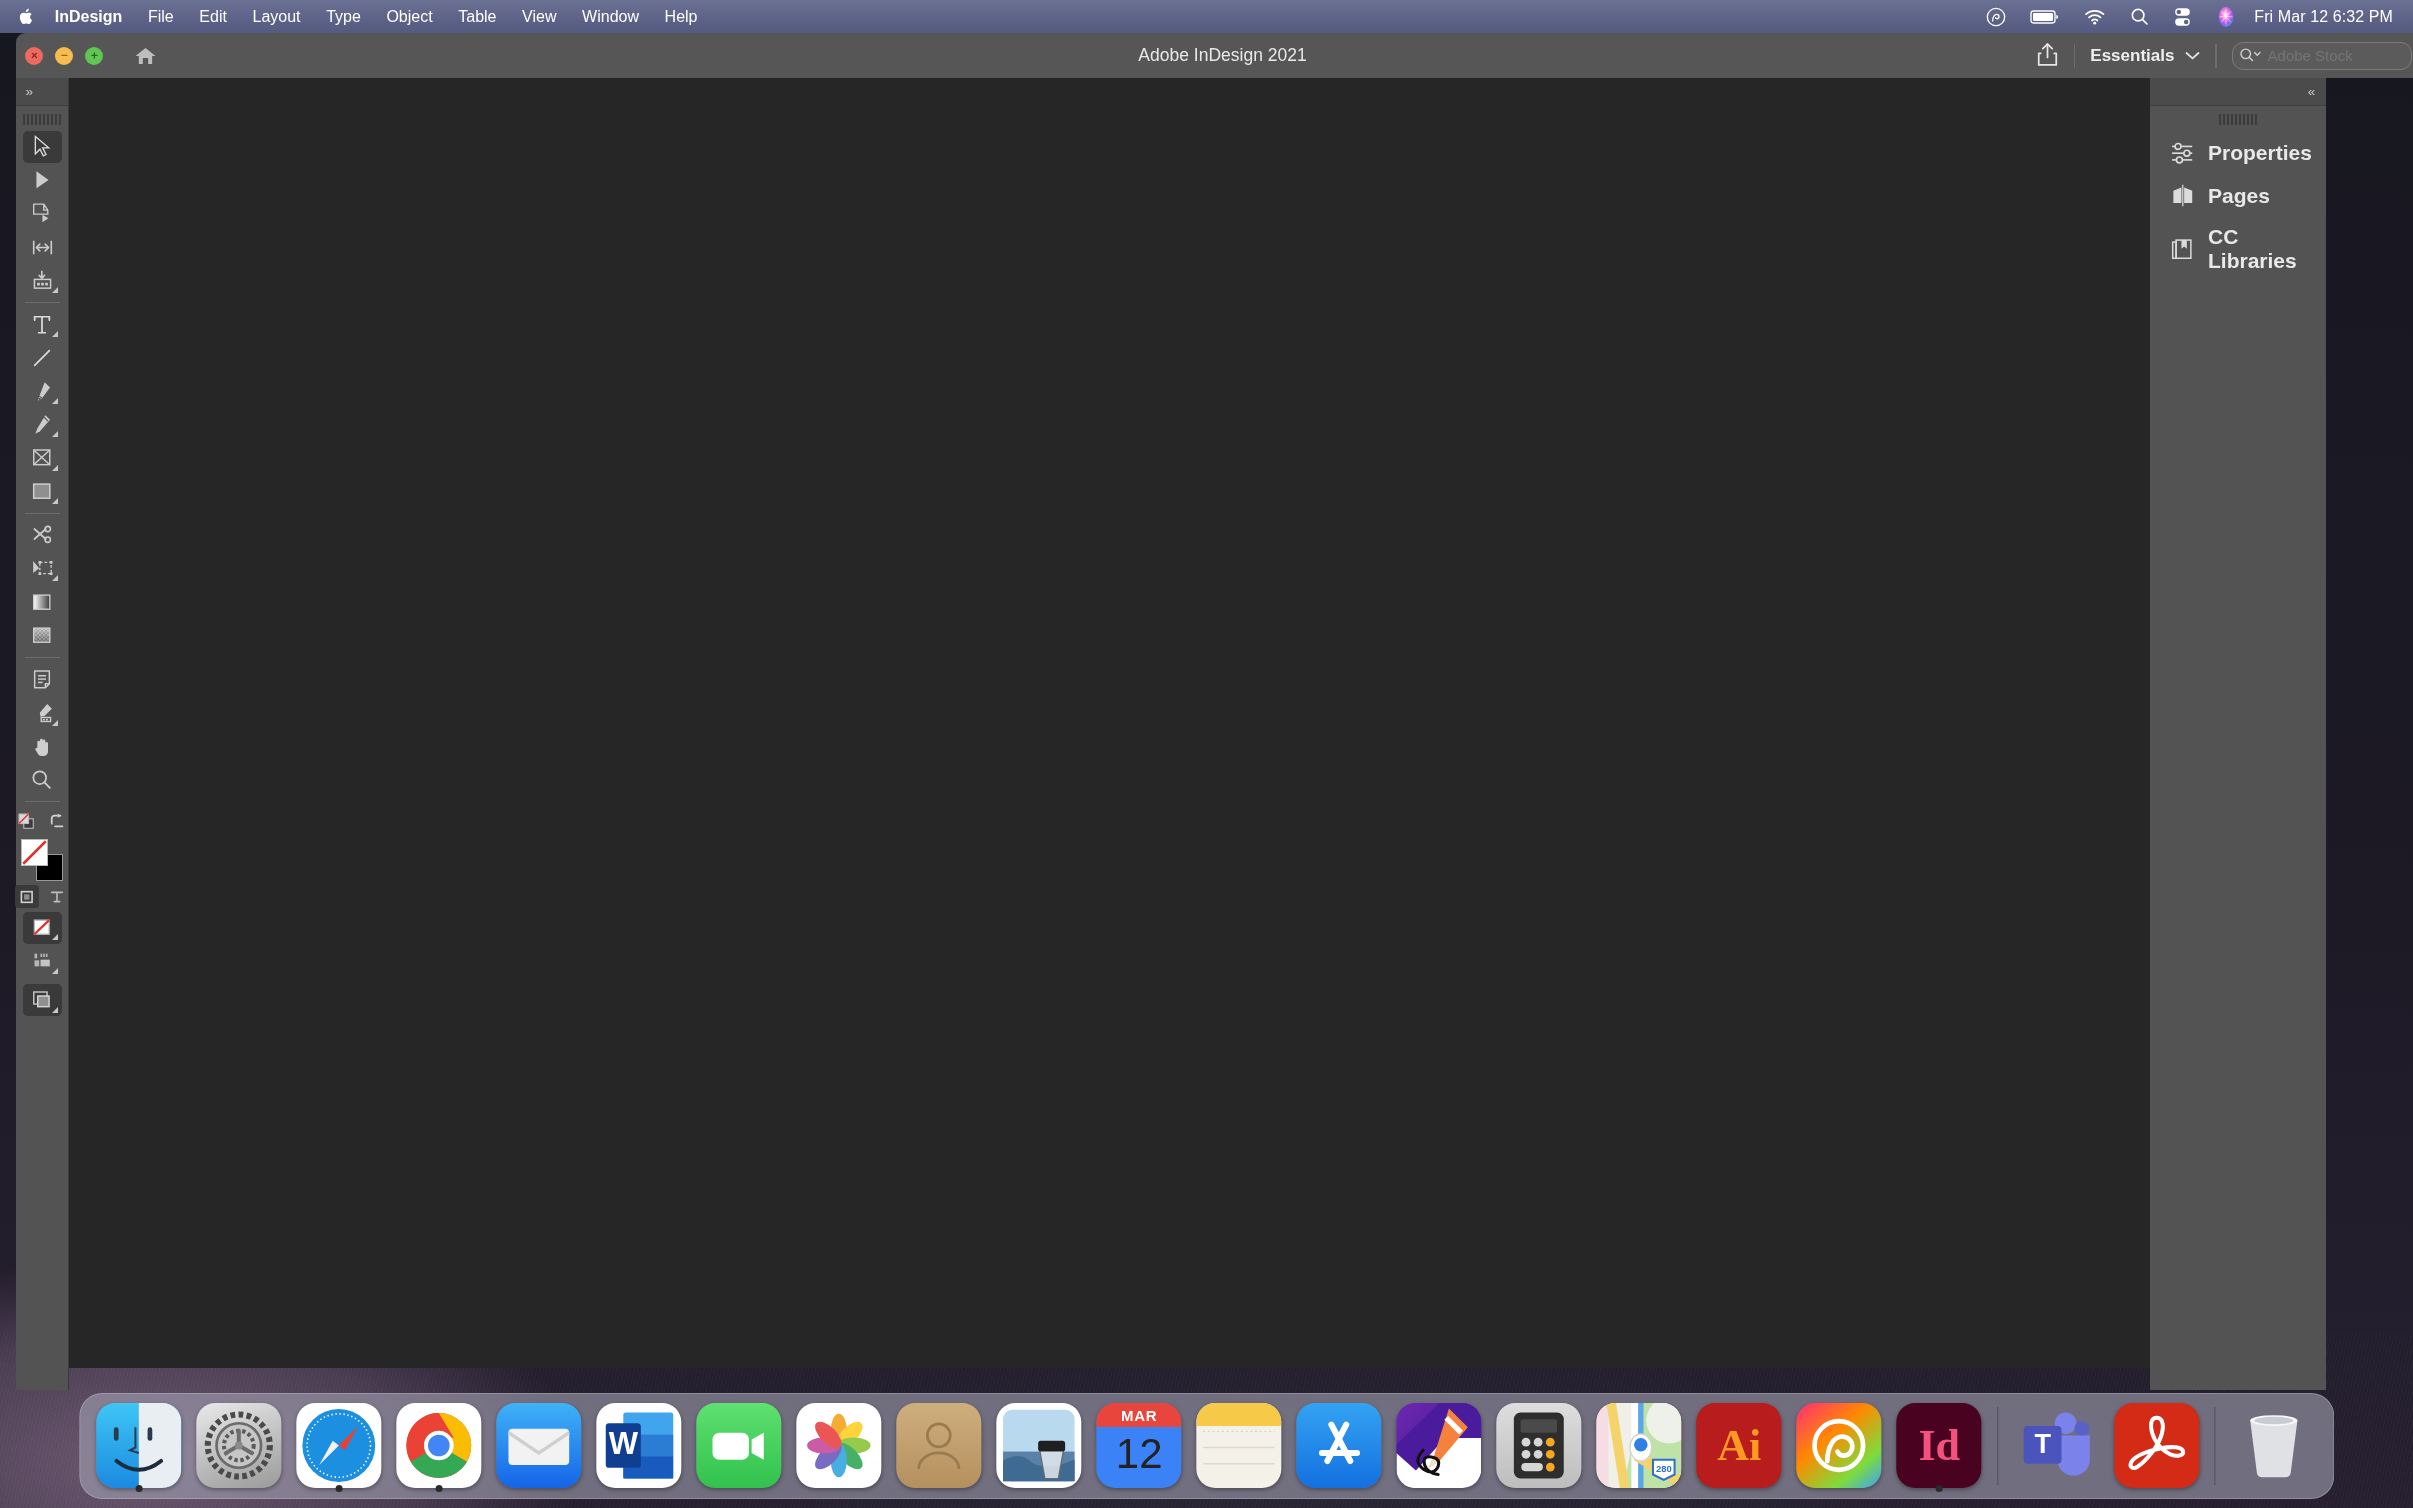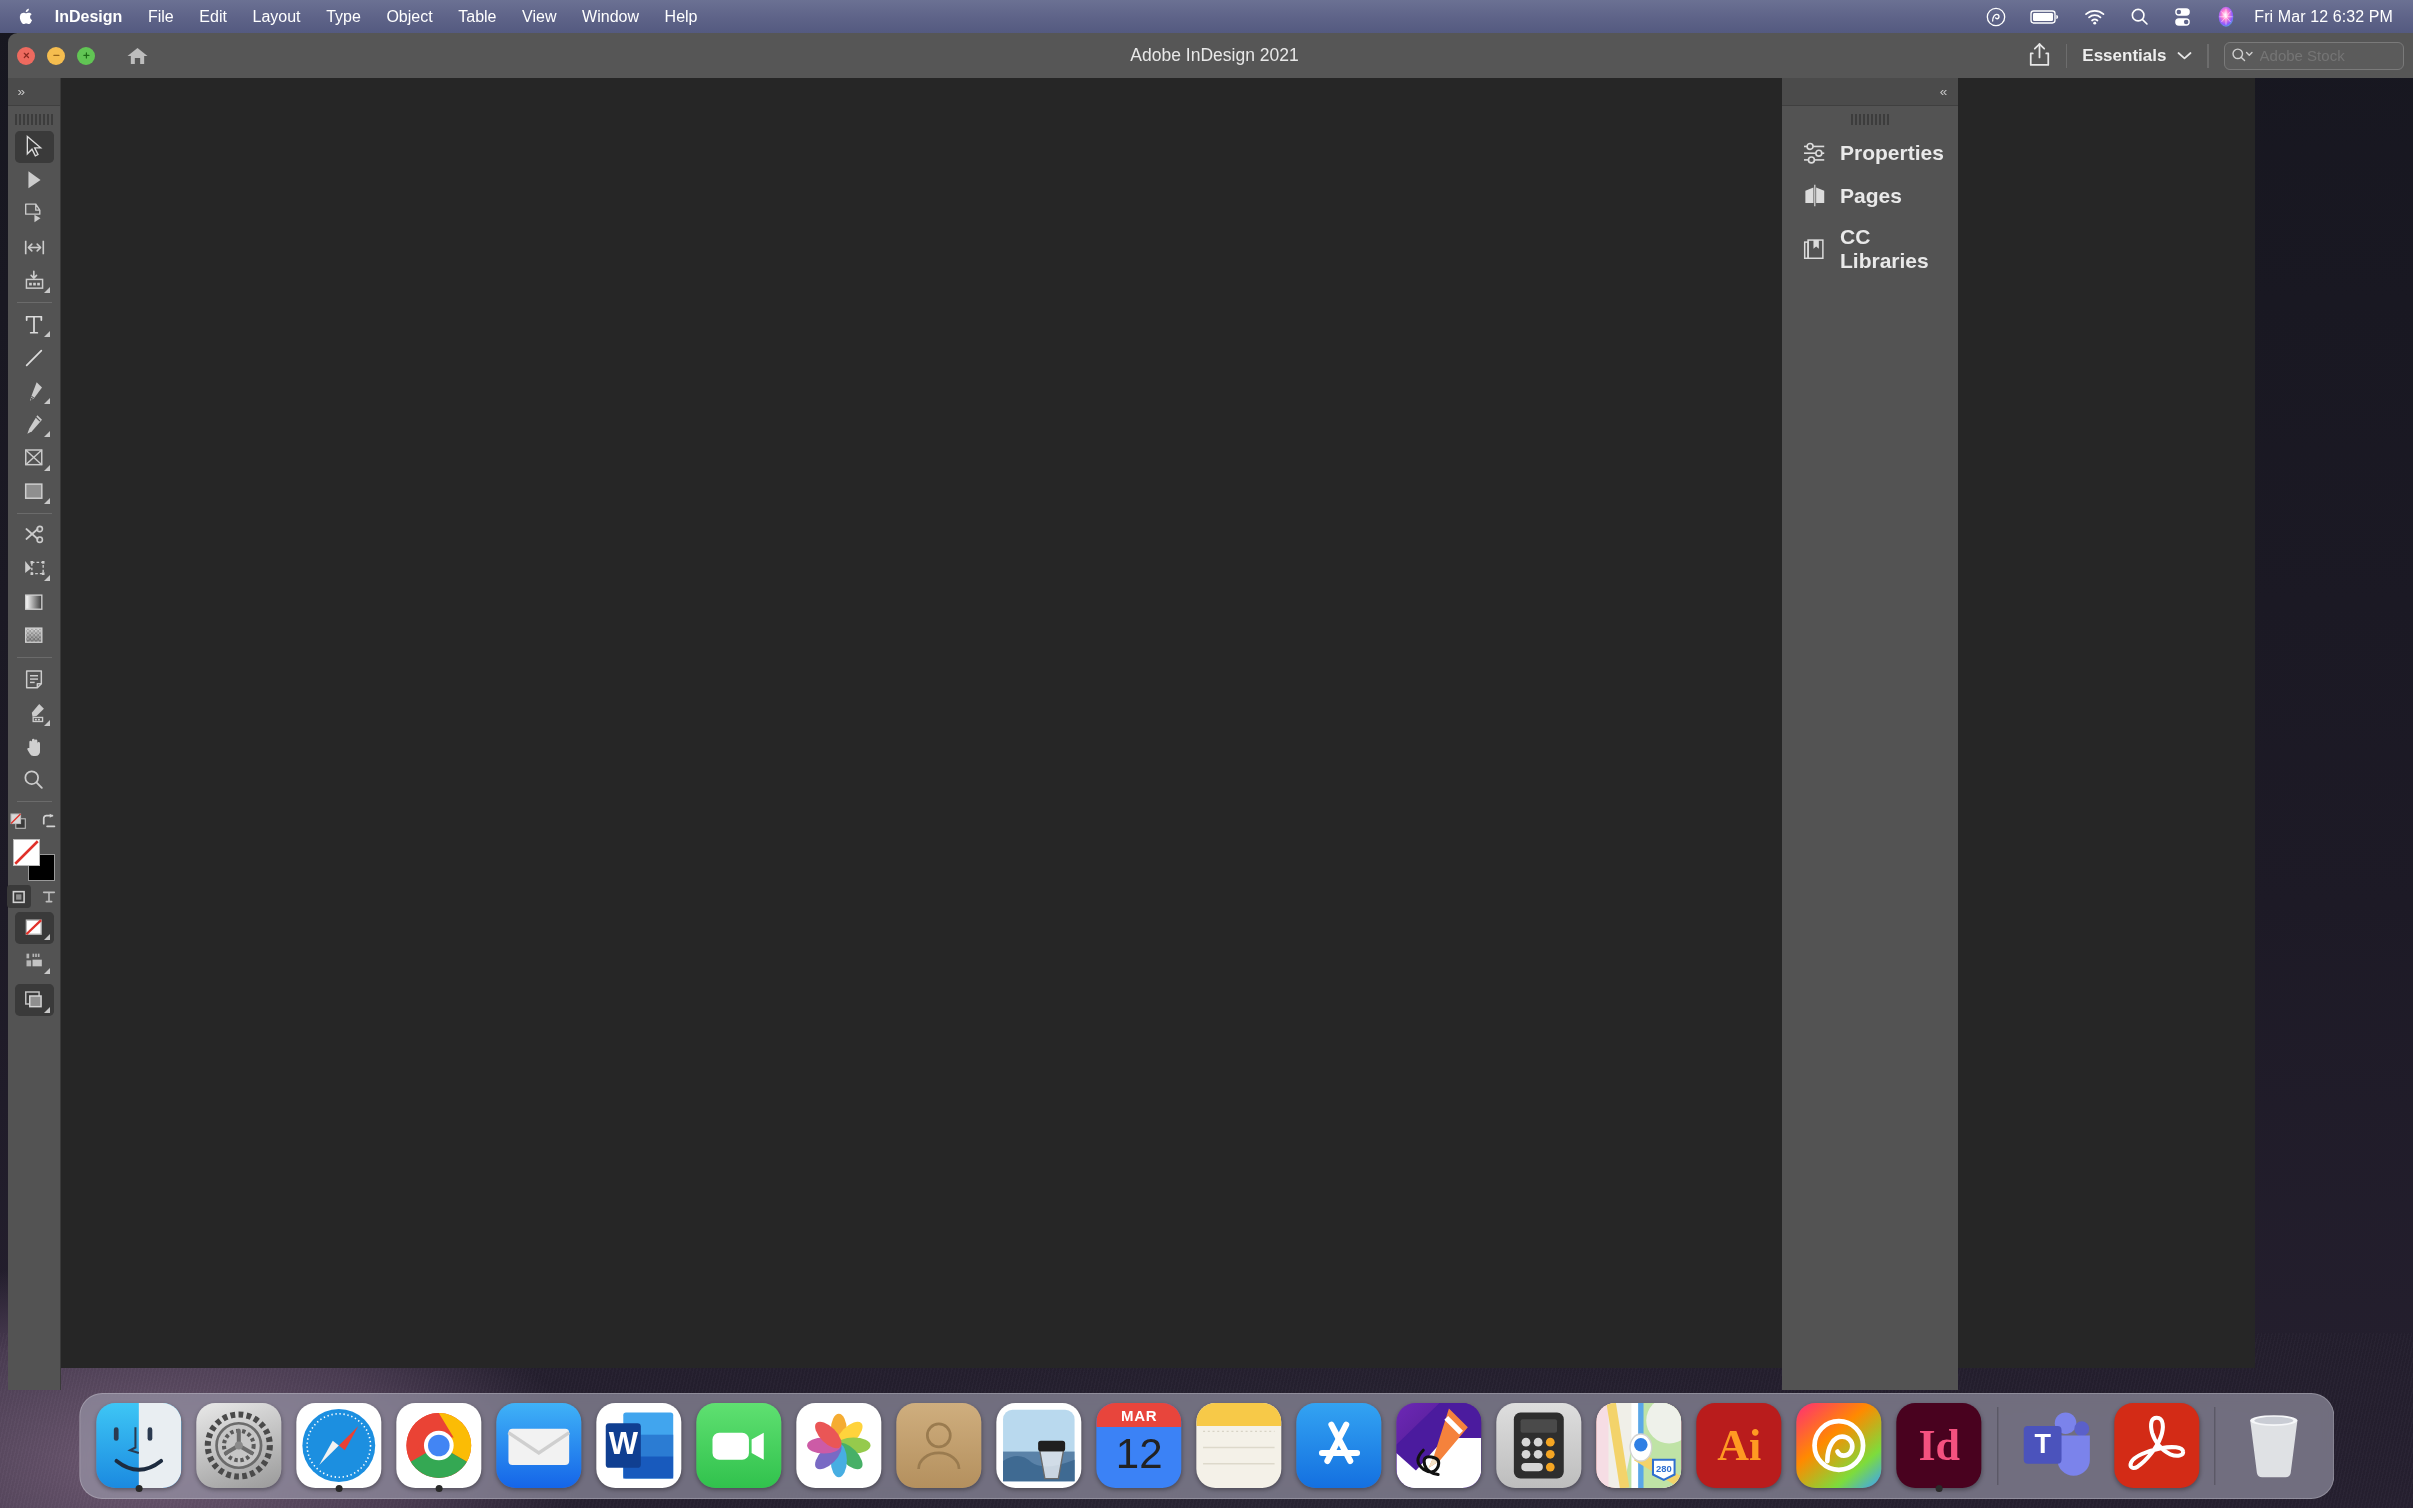--- a/index.html
+++ b/index.html
@@ -33,21 +33,21 @@
   .mb-left{ display:flex; align-items:center; gap:0; padding-left:19px; }
   .mb-item{ padding:0 12.8px; line-height:33px; white-space:nowrap; color:#ffffff; }
   .mb-item.bold{ font-weight:bold; }
   .apple-logo{ width:23px; height:25.6px; display:flex; align-items:center; justify-content:center; padding:0 9.4px 0 0;}
   .mb-right{ margin-left:auto; display:flex; align-items:center; gap:0; padding-right:20px; }
   .mb-icon{ padding:0 12px; display:flex; align-items:center; justify-content:center; }
   .mb-clock{ padding-left:6.7px; font-size:16px; letter-spacing:0.1px; white-space:nowrap;}
 
   
   #idwin{
-    position:absolute; top:33px; left:8px; width:1950px; height:1335px;
+    position:absolute; top:33px; left:16px; width:2310px; height:1335px;
     z-index:40;
     padding-left:12px;
   }
   #titlebar{
     position:absolute; top:0; left:0; width:2413px; height:45px;
     background:#565656;
     border-top-left-radius:9.4px; border-top-right-radius:9.4px;
     display:flex; align-items:center;
   }
   .traffic{ display:flex; align-items:center; gap:12px; padding-left:9.4px; }
@@ -60,21 +60,21 @@
   .title-text{
     position:absolute; left:0; right:0; text-align:center;
     color:#e8e8e8; font-size:17.5px; pointer-events:none;
   }
   .tb-right{ margin-left:auto; display:flex; align-items:center; padding-right:17.5px; gap:0; }
   .tb-sep{ width:1.3px; height:24px; background:#6d6d6d; margin:0 15px; }
   .ws-name{ color:#eeeeee; font-size:17px; font-weight:bold; }
   .ws-caret{ margin-left:10.8px; display:flex; }
   .stock-box{
     display:flex; align-items:center; gap:5.4px;
-    width:180px; height:28px; border:1.3px solid #7a7a7a; border-radius:6px;
+    width:180px; height:28px; border:1.3px solid #7a7a7a; border-radius:11px;
     background:#5b5b5b; padding:0 6.7px; color:#a9a9a9; font-size:15px;
   }
   .stock-ph{ color:#a3a3a3; font-size:15px; }
 
   
   #canvas{
     position:absolute; top:45px; left:53px; width:2194px; height:1290px;
     background:#262626;
   }
 

